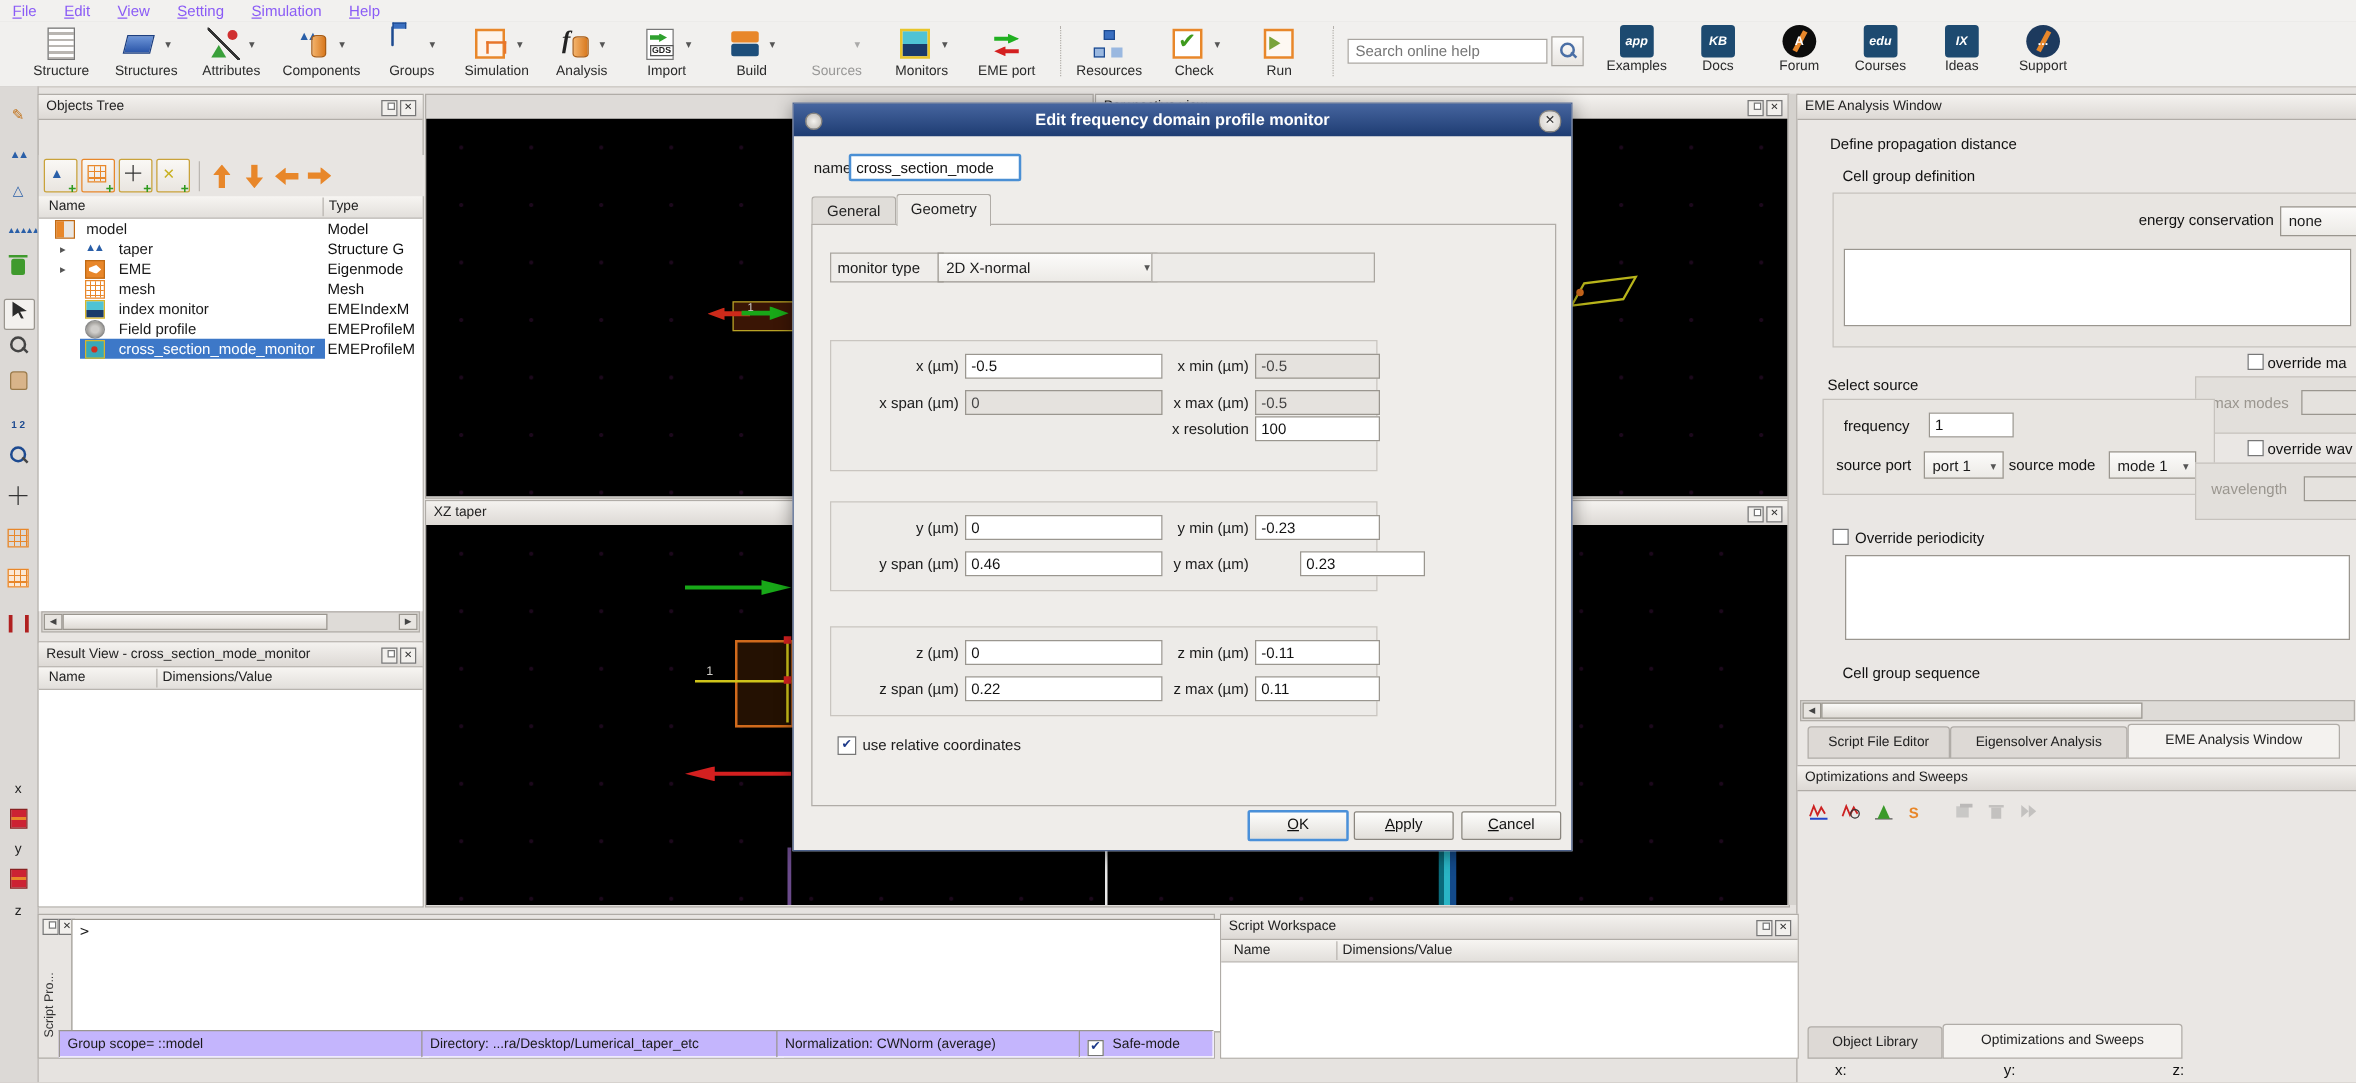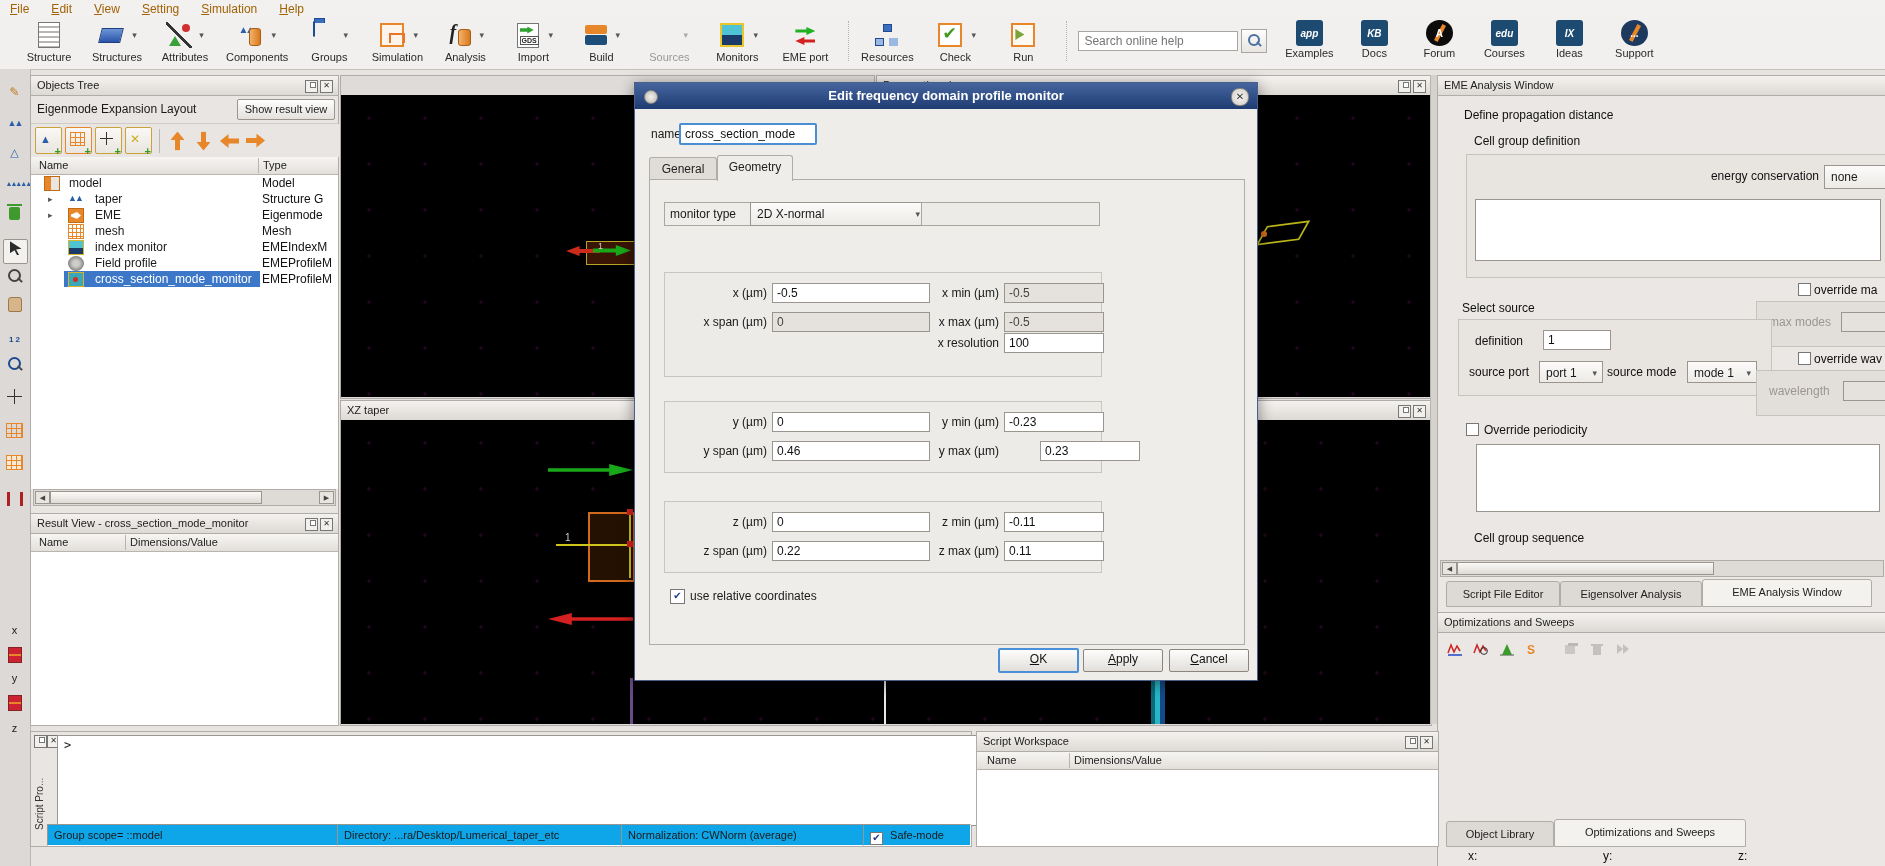--- a/index.html
+++ b/index.html
@@ -1,20 +1,20 @@
 <!DOCTYPE html>
 <html><head>
 <meta charset="utf-8">
 <style>
   html,body{margin:0;padding:0;background:#c9c6c2;font-family:"Liberation Sans","DejaVu Sans",sans-serif;}
   #app{position:relative;width:1885px;height:866px;background:#e6e3e0;overflow:hidden;font-size:12px;color:#1a1a1a;}
   .abs{position:absolute;}
   
   .menubar{left:0;top:0;width:1885px;height:17px;background:#f2f1ef;border-bottom:1px solid #d8d5d1;display:flex;align-items:center;gap:22px;padding-left:10px;}
-  .mi{font-size:12px;color:#a16207;}
+  .mi{font-size:12px;color:#8b5cf6;}
   .mi::first-letter{text-decoration:underline;}
   
   .toolbar{left:0;top:17px;width:1885px;height:52px;background:#f1f0ee;border-bottom:1px solid #c5c1bc;display:flex;align-items:flex-start;padding-left:22px;}
   .tbitem{display:flex;flex-direction:column;align-items:center;margin-right:14px;margin-top:3px;min-width:54px;}
   .tbitem .irow{display:flex;align-items:center;height:30px;}
   .tblabel{font-size:11px;color:#2a2a2a;margin-top:1px;white-space:nowrap;}
   .dd{font-size:9px;color:#555;margin-left:7px;}
   .disabled{opacity:.45;}
   .vsep{width:1px;height:40px;border-left:1px dotted #b5b1ac;margin:4px 10px 0 2px;}
   .searchwrap{display:flex;align-items:center;margin-top:12px;margin-right:16px;}
@@ -108,21 +108,21 @@
   .hscroll{position:absolute;height:15px;background:#dedbd7;border:1px solid #b0aca7;}
   .harrow{position:absolute;top:1px;width:13px;height:11px;background:#e8e5e1;border:1px solid #9a968f;font-size:7px;line-height:11px;text-align:center;color:#444;}
   .hthumb{position:absolute;top:1px;height:11px;background:linear-gradient(#fbfaf8,#dedad5);border:1px solid #9a968f;}
   
   .vp{border:1px solid #b0aca7;}
   .vpbody{position:absolute;left:0;width:100%;background:#000;background-image:radial-gradient(circle,#1c081c 1.5px,transparent 1.8px);background-size:56px 46px;}
   
   .console{background:#e8e5e2;border:1px solid #b0aca7;}
   .conwhite{position:absolute;left:26px;top:3px;width:906px;height:85px;background:#fff;border:1px solid #9a968f;font-family:"DejaVu Sans Mono",monospace;font-size:12px;padding:2px 6px;}
   .vertlabel{position:absolute;left:3px;top:28px;width:14px;height:70px;writing-mode:vertical-rl;transform:rotate(180deg);font-size:10px;color:#333;}
-  .statuscell{position:absolute;top:92px;height:20px;background:#0ea5e9;border:1px solid;border-color:#9a968f #fdfdfc #fdfdfc #9a968f;font-size:11px;line-height:20px;padding-left:6px;white-space:nowrap;overflow:hidden;}
+  .statuscell{position:absolute;top:92px;height:20px;background:#c4b5fd;border:1px solid;border-color:#9a968f #fdfdfc #fdfdfc #9a968f;font-size:11px;line-height:20px;padding-left:6px;white-space:nowrap;overflow:hidden;}
   .cbx{display:inline-block;width:11px;height:11px;background:#fff;border:1px solid #777;font-size:10px;line-height:10px;text-align:center;color:#1d3a8a;vertical-align:-2px;}
   
   .dialog{left:634px;top:82px;width:622px;height:597px;background:#efedea;border:1px solid #4a5f8a;box-shadow:0 3px 14px rgba(0,0,0,.45);z-index:50;}
   .dtitle{position:absolute;left:0;top:0;width:100%;height:26px;background:linear-gradient(#46659f,#1e3c72);color:#fff;font-weight:bold;font-size:13px;text-align:center;line-height:26px;}
   .dround{position:absolute;left:9px;top:7px;width:12px;height:12px;border-radius:50%;background:radial-gradient(#f4f2ee,#b9b5b0);border:1px solid #8a867f;}
   .dclose{position:absolute;right:8px;top:5px;width:16px;height:16px;border-radius:8px;background:radial-gradient(#f7f5f2,#cfccc7);border:1px solid #8a867f;color:#333;font-size:10px;line-height:15px;text-align:center;}
   .dtab{position:absolute;height:22px;border:1px solid #b0aca7;border-bottom:none;border-radius:3px 3px 0 0;font-size:12px;text-align:center;line-height:22px;background:#e0ddd9;color:#222;}
   .dtab.active{height:25px;background:#efedea;z-index:2;}
   .cbox{position:absolute;left:14px;top:96px;width:594px;height:464px;border:1px solid #b0aca7;background:#efedea;}
   .mtcell{position:absolute;border:1px solid #aaa6a0;font-size:12px;line-height:22px;}
@@ -323,24 +323,20 @@
     <div class="lsi" style="top:598px"><span class="axlabel">y</span></div>
     <div class="lsi" style="top:624px"><span class="redblk"></span></div>
     <div class="lsi" style="top:648px"><span class="axlabel">z</span></div>
   </div>
 
   <div class="abs panel" style="left:30px;top:75px;width:307px;height:438px;">
     <div class="ptitle"><span>Objects Tree</span>
       <span class="wctl floatic" style="right:20px"></span>
       <span class="wctl" style="right:5px">✕</span>
     </div>
-    <div class="ot-row2">
-      <span style="position:absolute;left:6px;top:6px;font-size:12px">Eigenmode Expansion Layout</span>
-      <span class="btn" style="position:absolute;left:206px;top:3px;width:96px;height:19px;line-height:19px;">Show result view</span>
-    </div>
     <div class="ot-tools">
       <span class="otb">
           <span class="bt" style="color:#2a5fa8;font-size:11px;line-height:14px">▲</span>
         </span>
       <span class="otb" style="border-color:#e8872a">
           <span class="bt gridic" style="width:13px;height:12px"></span>
         </span>
       <span class="otb">
           <span class="bt axesic" style="width:13px;height:13px"></span>
         </span>
@@ -470,21 +466,21 @@
       <div class="whitebox" style="left:8px;top:44px;width:404px;height:60px"></div>
     </div>
     <span class="cbx" style="position:absolute;left:360px;top:207px"></span>
     <span class="emelabel" style="left:376px;top:207px">override ma</span>
     <div class="graybox" style="left:318px;top:225px;width:130px;height:44px">
       <span class="emelabel" style="left:12px;top:13px;color:#9a968f">max modes</span>
       <span class="fld gray" style="position:absolute;left:84px;top:10px;width:60px"></span>
     </div>
     <span class="emelabel" style="left:24px;top:225px">Select source</span>
     <div style="position:absolute;left:20px;top:243px;width:312px;height:75px;border:1px solid #c6c2bd;background:#e8e5e1">
-      <span class="emelabel" style="left:16px;top:14px">definition</span>
+      <span class="emelabel" style="left:16px;top:14px">frequency</span>
       <input class="fld" style="position: absolute; left: 84px; top: 10px; width: 58px;" value="1">
       <span class="emelabel" style="left:10px;top:45px">source port</span>
       <div class="combo" style="left:80px;top:41px;width:56px;height:20px"><span>port 1</span><span class="carr">▾</span></div>
       <span class="emelabel" style="left:148px;top:45px">source mode</span>
       <div class="combo" style="left:228px;top:41px;width:62px;height:20px"><span>mode 1</span><span class="carr">▾</span></div>
     </div>
     <span class="cbx" style="position:absolute;left:360px;top:276px"></span>
     <span class="emelabel" style="left:376px;top:276px">override wav</span>
     <div class="graybox" style="left:318px;top:294px;width:130px;height:44px">
       <span class="emelabel" style="left:12px;top:13px;color:#9a968f">wavelength</span>

